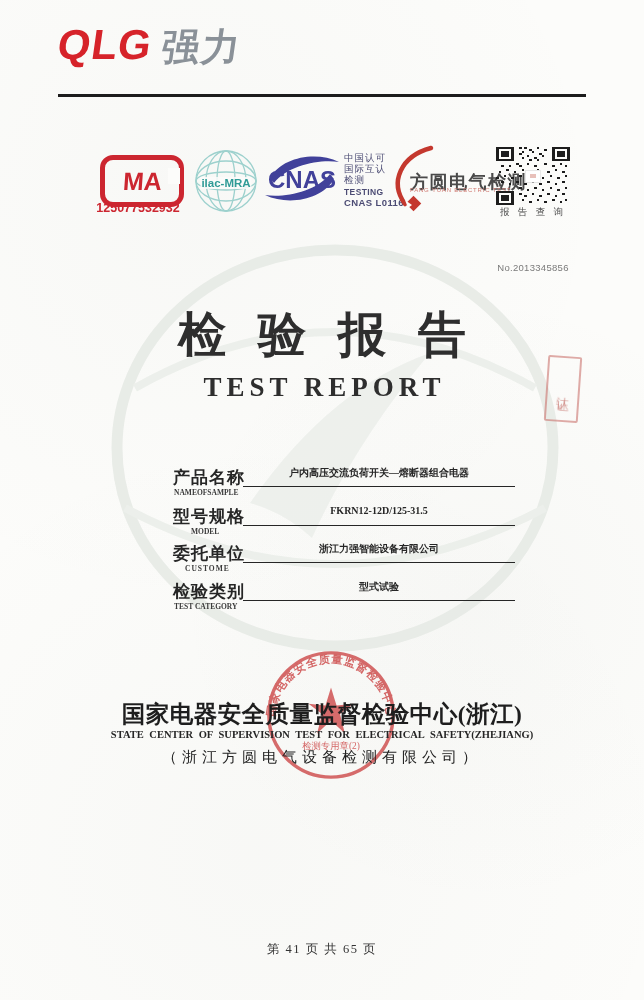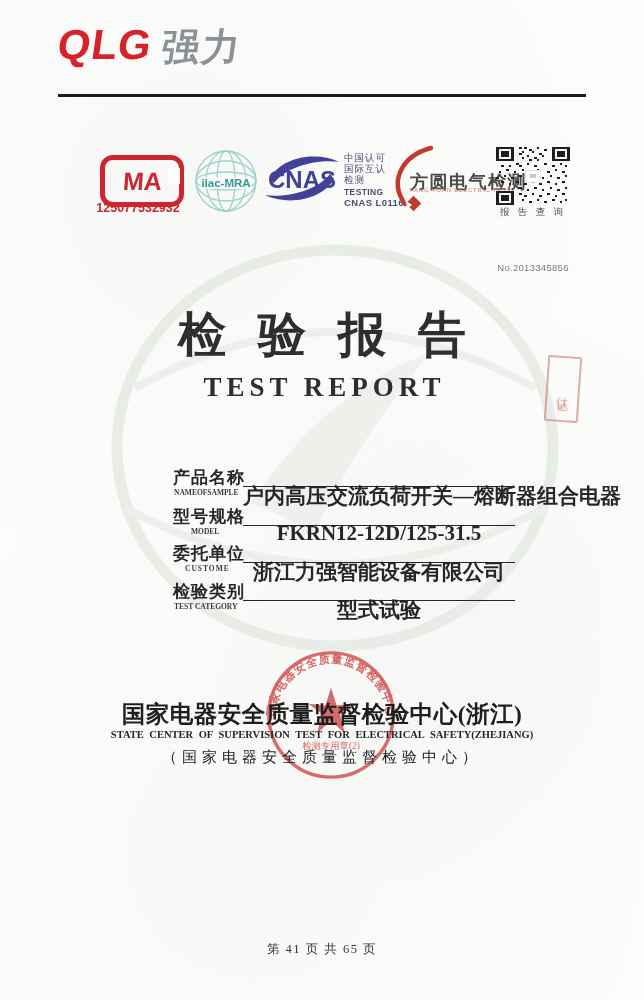--- a/index.html
+++ b/index.html
@@ -58,21 +58,21 @@
               border-radius:2px;transform:rotate(4deg);display:flex;align-items:center;justify-content:center;}
   .side-stamp span{writing-mode:vertical-rl;font-size:13px;color:rgba(192,96,90,.5);letter-spacing:3px;
                    filter:blur(.4px);}
 
   
   .field-row{left:173px;width:345px;height:34px;}
   .f-label{position:absolute;left:0;top:0;font-size:17px;font-weight:700;color:#262626;letter-spacing:1px;}
   .f-subline{position:absolute;left:1px;top:22px;font-size:7.5px;font-weight:700;color:#3a3a3a;letter-spacing:0;
              font-family:"Liberation Serif","DejaVu Serif",serif;}
   .f-underline{position:absolute;left:70px;top:20px;width:272px;border-bottom:1.6px solid #262626;}
-  .f-value{position:absolute;left:70px;top:16px;width:272px;text-align:center;font-size:21px;font-weight:700;
+  .f-value{position:absolute;left:70px;top:0;width:272px;text-align:center;font-size:10px;font-weight:700;
            color:#262626;white-space:nowrap;}
 
   
   .round-stamp{left:262px;top:646px;opacity:.88;}
 
   
   .org-cn{left:0;top:698px;width:644px;text-align:center;font-size:23.5px;font-weight:700;color:#1e1e1e;
           letter-spacing:.5px;z-index:5;}
   .org-en{left:0;top:729px;width:644px;text-align:center;font-size:10.5px;font-weight:700;color:#262626;
           word-spacing:3px;z-index:5;}
@@ -281,17 +281,17 @@
       <text font-size="11.5" font-weight="700" fill="#cf5252" letter-spacing="1">
         <textPath href="#ringArc" startOffset="2">国家电器安全质量监督检验中心</textPath>
       </text>
       <polygon points="70,42 75.6,60.4 92.8,58.6 79.1,69 84.1,88.8 70,75.6 55.9,88.8 60.9,69 47.2,58.6 64.4,60.4" fill="#d15858"></polygon>
       <text x="70" y="105" text-anchor="middle" font-size="9.5" fill="#cf5252">检测专用章(2)</text>
     </svg>
   </div>
 
   <div class="abs org-cn">国家电器安全质量监督检验中心(浙江)</div>
   <div class="abs org-en">STATE CENTER OF SUPERVISION TEST FOR ELECTRICAL SAFETY(ZHEJIANG)</div>
-  <div class="abs org-co">（国家电器安全质量监督检验中心）</div>
+  <div class="abs org-co">（浙江方圆电气设备检测有限公司）</div>
 
   <div class="abs footer">第 41 页 共 65 页</div>
 
 </div>
 
 </body></html>

